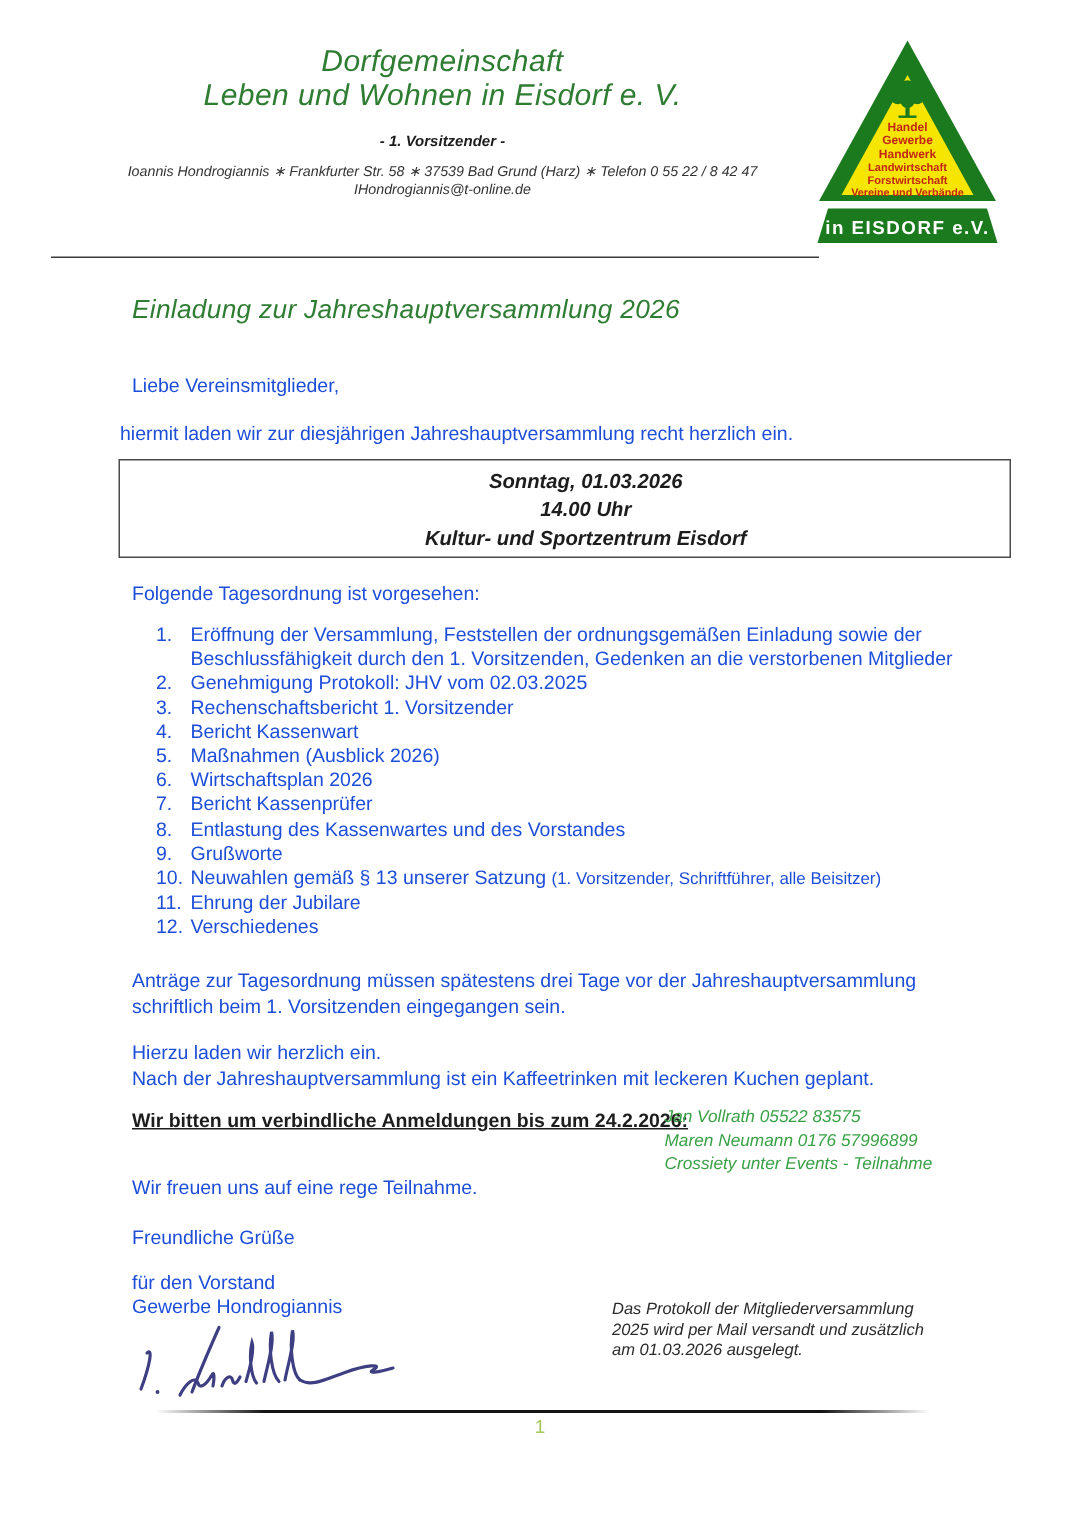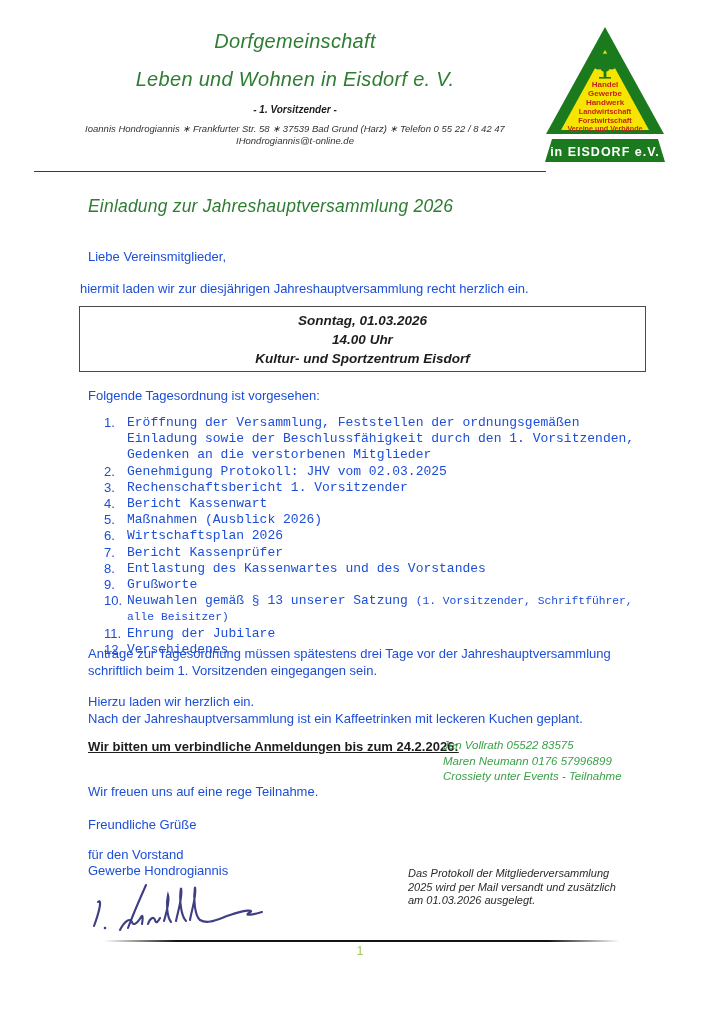--- a/index.html
+++ b/index.html
@@ -6,40 +6,40 @@
   html,body{margin:0;padding:0;background:#fff;}
   .page{
     position:relative;width:721px;height:1020px;background:#ffffff;
     font-family:"Liberation Sans",sans-serif;color:#262626;overflow:hidden;
     margin:0 auto;
   }
   .abs{position:absolute;}
   
   .hdr{left:0;top:30px;width:590px;text-align:center;}
   .hdr .org1,.hdr .org2{font-style:italic;font-size:20px;color:#2e7d32;letter-spacing:.3px;}
-  .hdr .org2{margin-top:15px;}
+  .hdr .org2{}
   .hdr .role{margin-top:13px;font-size:10px;font-weight:bold;font-style:italic;color:#1c1c1c;}
   .hdr .contact{margin-top:8px;font-size:9.5px;font-style:italic;color:#333;}
   .hdr .email{font-size:9.5px;font-style:italic;color:#333;margin-top:1px;}
   .rule-top{left:34px;top:171px;width:512px;border-top:1px solid #3b3b3b;height:0;}
   
   .title{left:88px;top:196px;font-size:17.5px;font-style:italic;color:#2e7d32;letter-spacing:.2px;}
   .body-text{font-size:13px;color:#1d4ed8;}
   .salutation{left:88px;top:249px;}
   .intro{left:80px;top:281px;}
   .event-box{
     left:79px;top:306px;width:565px;height:60px;border:1.5px solid #4a4a4a;
     text-align:center;font-size:13.5px;font-weight:bold;font-style:italic;
-    line-height:19px;padding-top:4px;color:#1d1d1d;background:#fff;
+    line-height:19px;padding-top:4px;color:#1d1d1d;background:#fff;padding-left:28px;
   }
   .agenda-intro{left:88px;top:388px;}
   .agenda{left:104px;top:415px;width:540px;}
   .agenda .li{display:flex;line-height:16.2px;}
   .agenda .num{width:23px;flex-shrink:0;}
-  .agenda .txt{flex:1;font-family:Liberation Mono, monospace;}
+  .agenda .txt{flex:1;}
   .agenda .small-note{font-size:11.3px;}
   .para{left:88px;width:552px;line-height:16.5px;}
   .p-antraege{top:646px;}
   .p-kaffee{top:694px;}
   .reg-label{left:88px;top:739px;font-size:13px;font-weight:bold;text-decoration:underline;color:#1d1d1d;}
   .reg-contacts{left:443px;top:738px;font-size:11.5px;font-style:italic;color:#3aa147;line-height:15.5px;}
   .p-teilnahme{top:784px;}
   .gruesse{left:88px;top:817px;}
   .vorstand{left:88px;top:847px;}
   .sender-name{left:88px;top:863px;}

